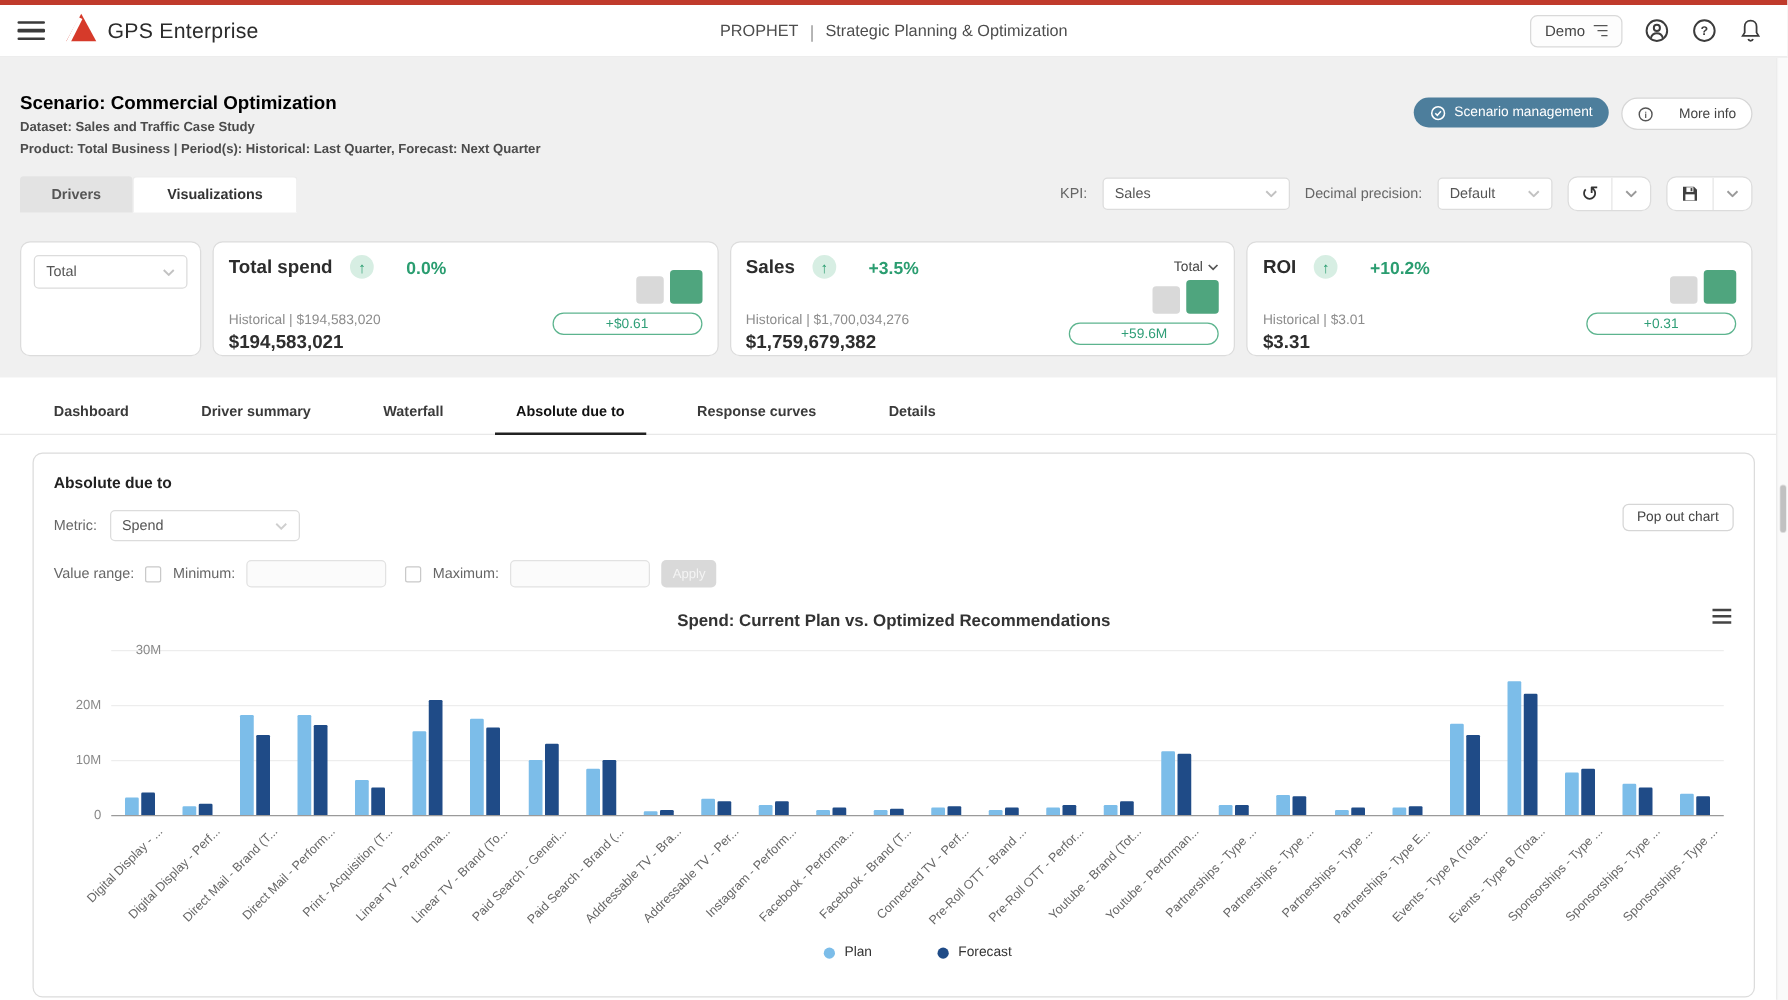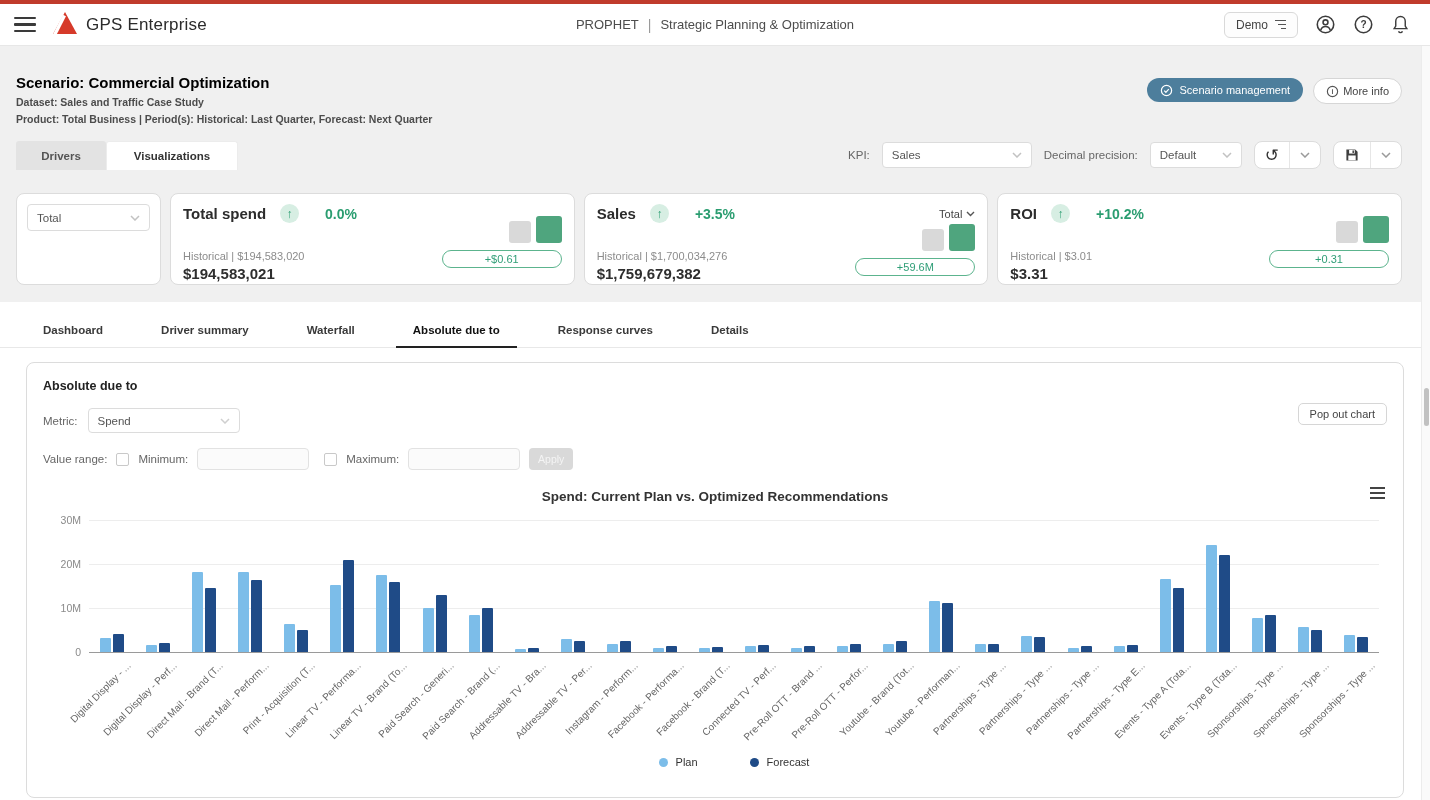--- a/index.html
+++ b/index.html
@@ -23,21 +23,21 @@
   .filter-glyph { display:flex; flex-direction:column; gap:2.5px; align-items:flex-end; }
   .filter-glyph i { display:block; height:1.6px; background:#555; }
   .hicon { cursor:pointer; display:flex; align-items:center; }
   
   .scenario-row { display:flex; align-items:flex-start; padding:28px 28px 0 16px; }
   .scenario-title { font-size:15px; font-weight:bold; color:#000000; }
   .scenario-sub { font-size:10.5px; font-weight:bold; color:#4c4c4c; margin-top:5px; }
   .scenario-btns { margin-left:auto; display:flex; gap:10px; padding-top:4px; }
   .btn-mgmt { display:flex; align-items:center; gap:6px; background:#4d7e9c; color:#fff;
     border:none; border-radius:13px; height:24px; padding:0 13px; font-size:11px; cursor:pointer; }
-  .btn-info { display:flex; align-items:center; gap:4px; background:#fff; color:#444;
+  .btn-info { display:flex; align-items:center; gap:20px; background:#fff; color:#444;
     border:1px solid #d6d6d6; border-radius:13px; height:24px; padding:12px 12px; font-size:11px; cursor:pointer; }
   
   .toolbar-row { display:flex; align-items:flex-start; padding:16px 28px 0 16px; }
   .big-tab { height:29px; display:flex; align-items:center; justify-content:center;
     font-size:11.5px; font-weight:bold; color:#555; cursor:pointer; border-radius:3px 3px 0 0; }
   .big-tab.gray { background:#e3e3e3; width:90px; }
   .big-tab.white { background:#fff; width:132px; border:1px solid #ececec; border-bottom:none; color:#333; }
   .toolbar-right { margin-left:auto; display:flex; align-items:center; gap:12px; padding-bottom:2px; }
   .ctl-label { font-size:11.5px; color:#666; }
   .sel { height:26px; border:1px solid #dcdcdc; border-radius:4px; background:#fff;
@@ -365,21 +365,21 @@
       <div class="chart-menu">
           <i></i>
           <i></i>
           <i></i>
         </div>
     </div>
 
     <div class="plot-wrap">
       <div class="plot">
           <div class="gridline" style="top: 0px;"></div>
-          <div class="ytick" style="top: 0px;">30M</div>
+          <div class="ytick" style="top: 0px; margin-left: 48px;">30M</div>
           <div class="gridline" style="top: 44px;"></div>
           <div class="ytick" style="top: 44px;">20M</div>
           <div class="gridline" style="top: 88px;"></div>
           <div class="ytick" style="top: 88px;">10M</div>
           <div class="gridline axis" style="top: 132px;"></div>
           <div class="ytick" style="top: 132px;">0</div>
           <div class="bar" style="left: 11.0357px; height: 14.08px; background: rgb(124, 189, 233);"></div>
           <div class="bar" style="left: 24.0357px; height: 18.04px; background: rgb(31, 75, 135);"></div>
           <div class="bar" style="left: 57.1071px; height: 6.6px; background: rgb(124, 189, 233);"></div>
           <div class="bar" style="left: 70.1071px; height: 9.24px; background: rgb(31, 75, 135);"></div>

